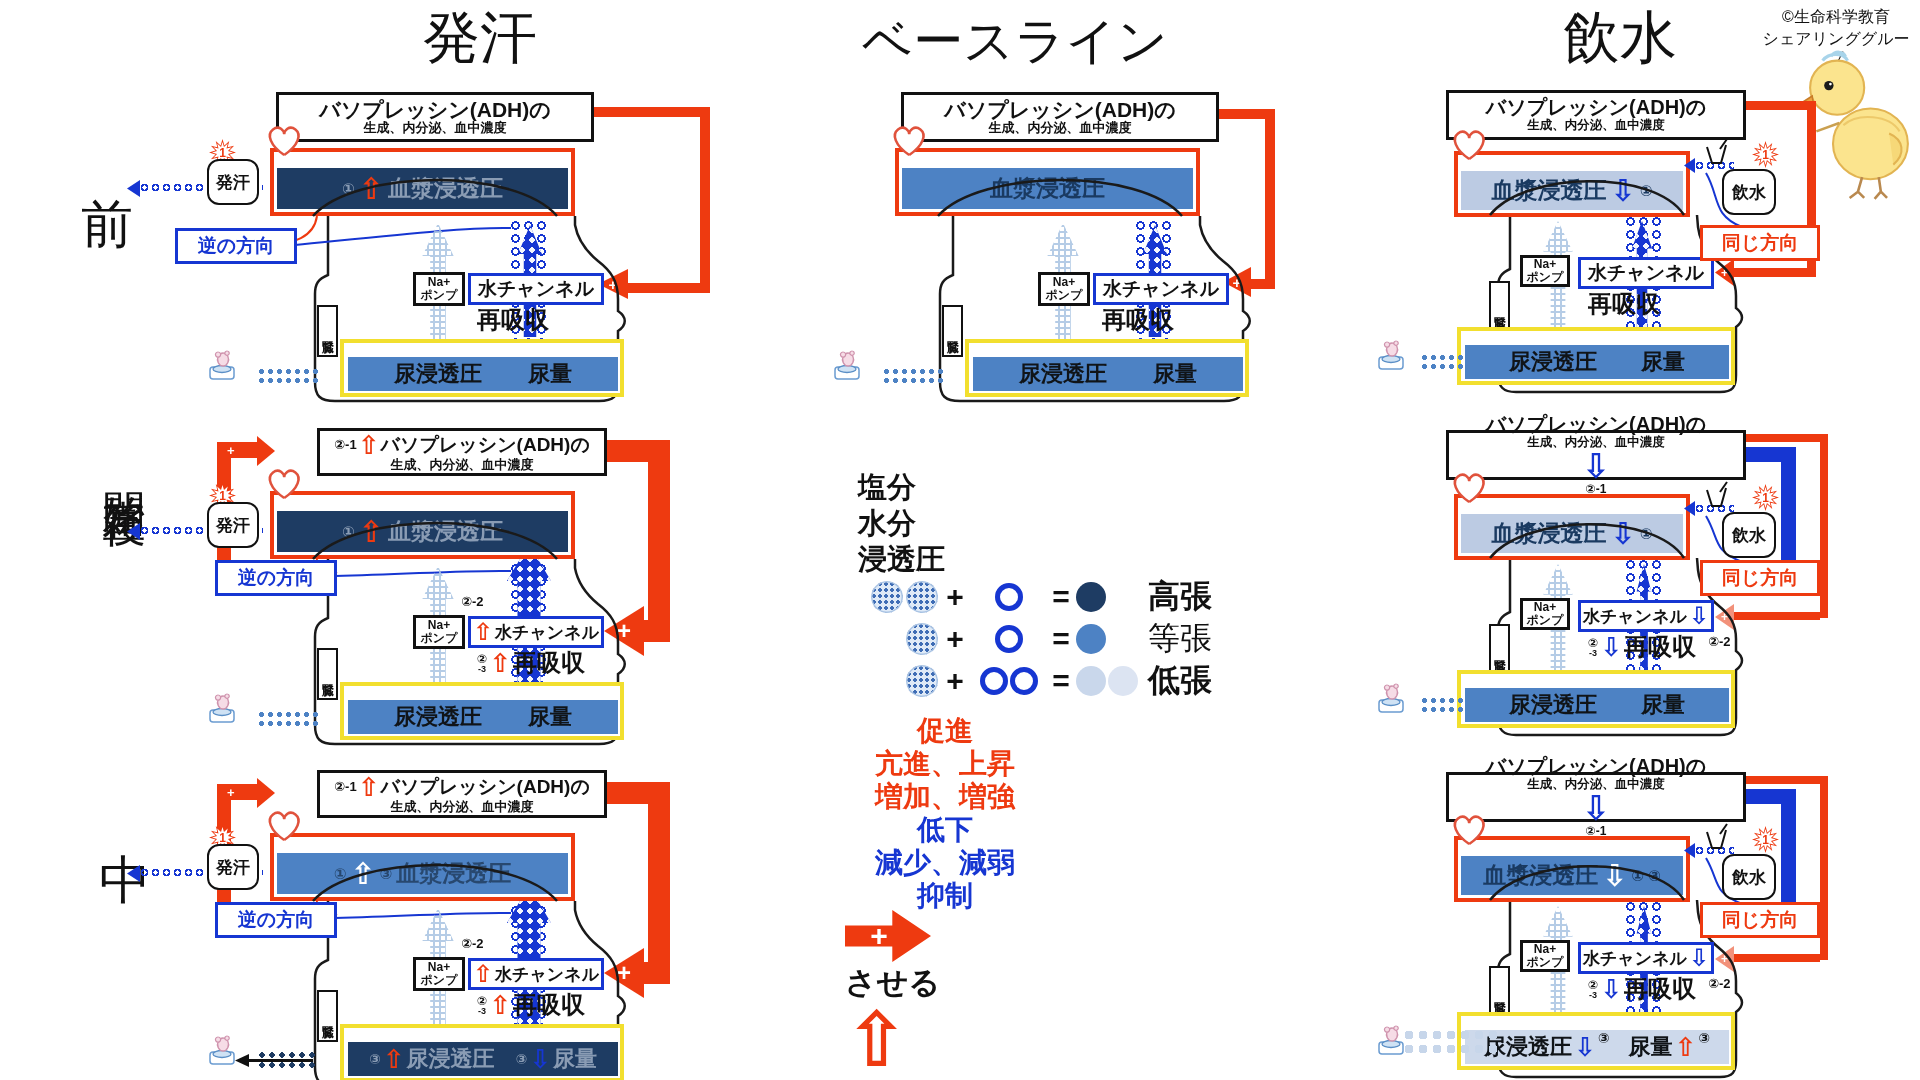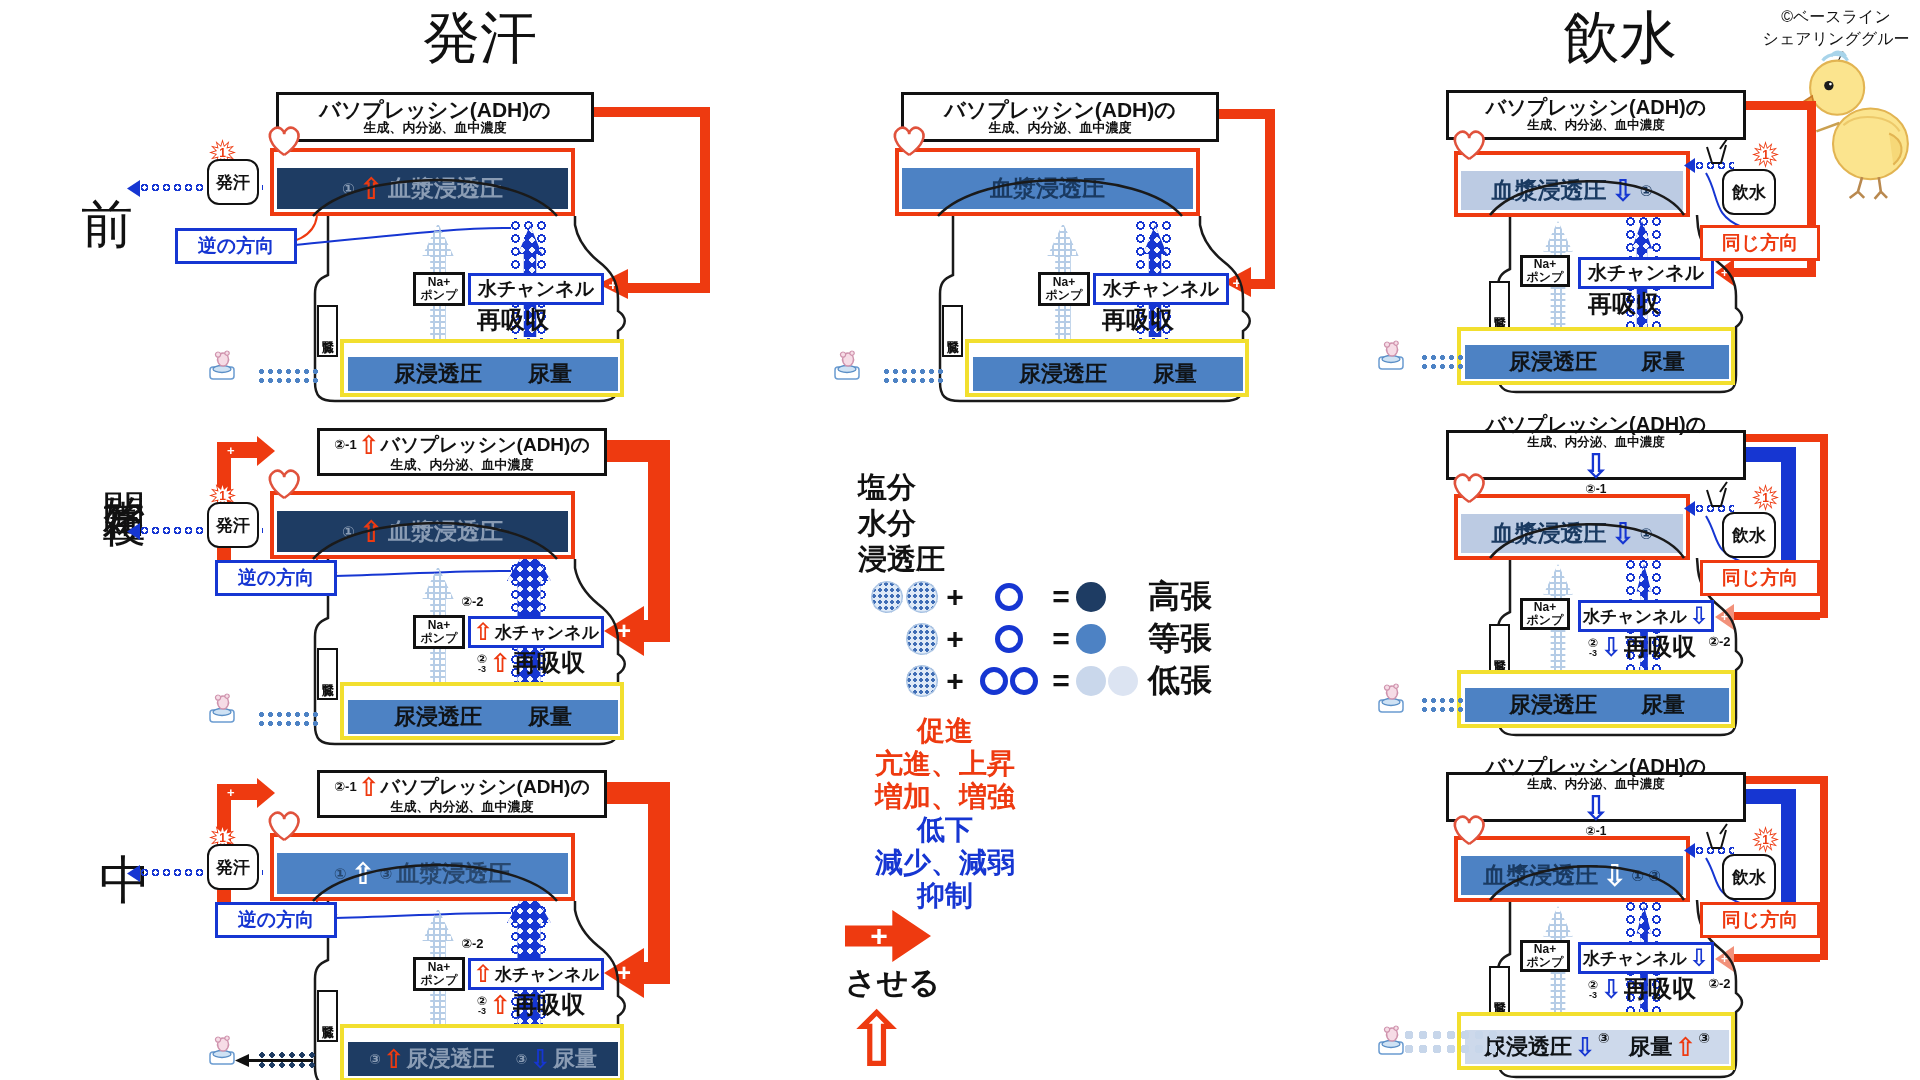--- a/index.html
+++ b/index.html
@@ -56,23 +56,24 @@
         background-size:6px 6px;box-shadow:inset 0 0 0 1.5px #aac4e4;position:static!important;}
   .wring{border:5px solid var(--blue);border-radius:50%;background:#fff;position:static!important;}
   .rdot{border-radius:50%;position:static!important;}
   svg{overflow:visible;}
 </style>
 </head>
 <body>
 
 <div id="stage">
   <div class="title" style="left:400px;top:0;width:160px;font-size:57px;font-weight:normal;">発汗</div>
+  <div class="title" style="left:850px;top:8px;width:330px;font-size:50px;font-weight:normal;">ベースライン</div>
   <div class="title" style="left:1540px;top:0;width:160px;font-size:57px;font-weight:normal;">飲水</div>
   <div class="title" style="left:1756px;top:6px;width:160px;font-size:16px;line-height:1.35;font-weight:normal;">
-    <div>©ベースライン</div>
+    <div>©生命科学教育</div>
     <div>シェアリンググループ</div>
   </div>
   <div class="title" style="left:72px;top:190px;width:70px;font-size:52px;font-weight:normal;">前</div>
   <div class="title" style="left:96px;top:458px;font-size:43px;font-weight:normal;writing-mode:vertical-rl;text-orientation:upright;letter-spacing:4px;">開始直後</div>
   <div class="title" style="left:90px;top:846px;width:70px;font-size:52px;font-weight:normal;">中</div>
 
   <svg class="abs" style="left:1800px;top:44px;" width="118" height="156" viewBox="0 0 110 150">
     <ellipse cx="66" cy="96" rx="36" ry="34" fill="#fbe48e" stroke="#e2b452" stroke-width="2"></ellipse>
     <path d="M40,78 C54,66 84,68 94,84" fill="none" stroke="#edc96a" stroke-width="2"></path>
     <circle cx="34" cy="42" r="26" fill="#fbe48e" stroke="#e2b452" stroke-width="2"></circle>
@@ -718,21 +719,21 @@
           <span class="salt" style="width: 32px; height: 32px;"></span>
         </div>
         <span class="cnum" style="font-size: 30px; width: 34px; text-align: center;">+</span>
         <div style="position: static; width: 74px; display: flex; justify-content: center; gap: 2px;">
           <span class="wring" style="width: 28px; height: 28px;"></span>
         </div>
         <span class="cnum" style="font-size: 30px; width: 30px; text-align: center;">=</span>
         <div style="position: static; width: 72px; display: flex; gap: 2px;">
           <span class="rdot" style="width: 30px; height: 30px; background: var(--iso);"></span>
         </div>
-        <span style="font-size: 32px; font-weight: bold;">等張</span>
+        <span style="font-size: 32px; font-weight: normal;">等張</span>
       </div>
       <div style="left: 0px; top: 142px; width: 400px; height: 42px; display: flex; align-items: center;">
         <div style="position: static; width: 80px; display: flex; justify-content: flex-end; gap: 3px;">
           <span class="salt" style="width: 32px; height: 32px;"></span>
         </div>
         <span class="cnum" style="font-size: 30px; width: 34px; text-align: center;">+</span>
         <div style="position: static; width: 74px; display: flex; justify-content: center; gap: 2px;">
           <span class="wring" style="width: 28px; height: 28px;"></span>
           <span class="wring" style="width: 28px; height: 28px;"></span>
         </div>

